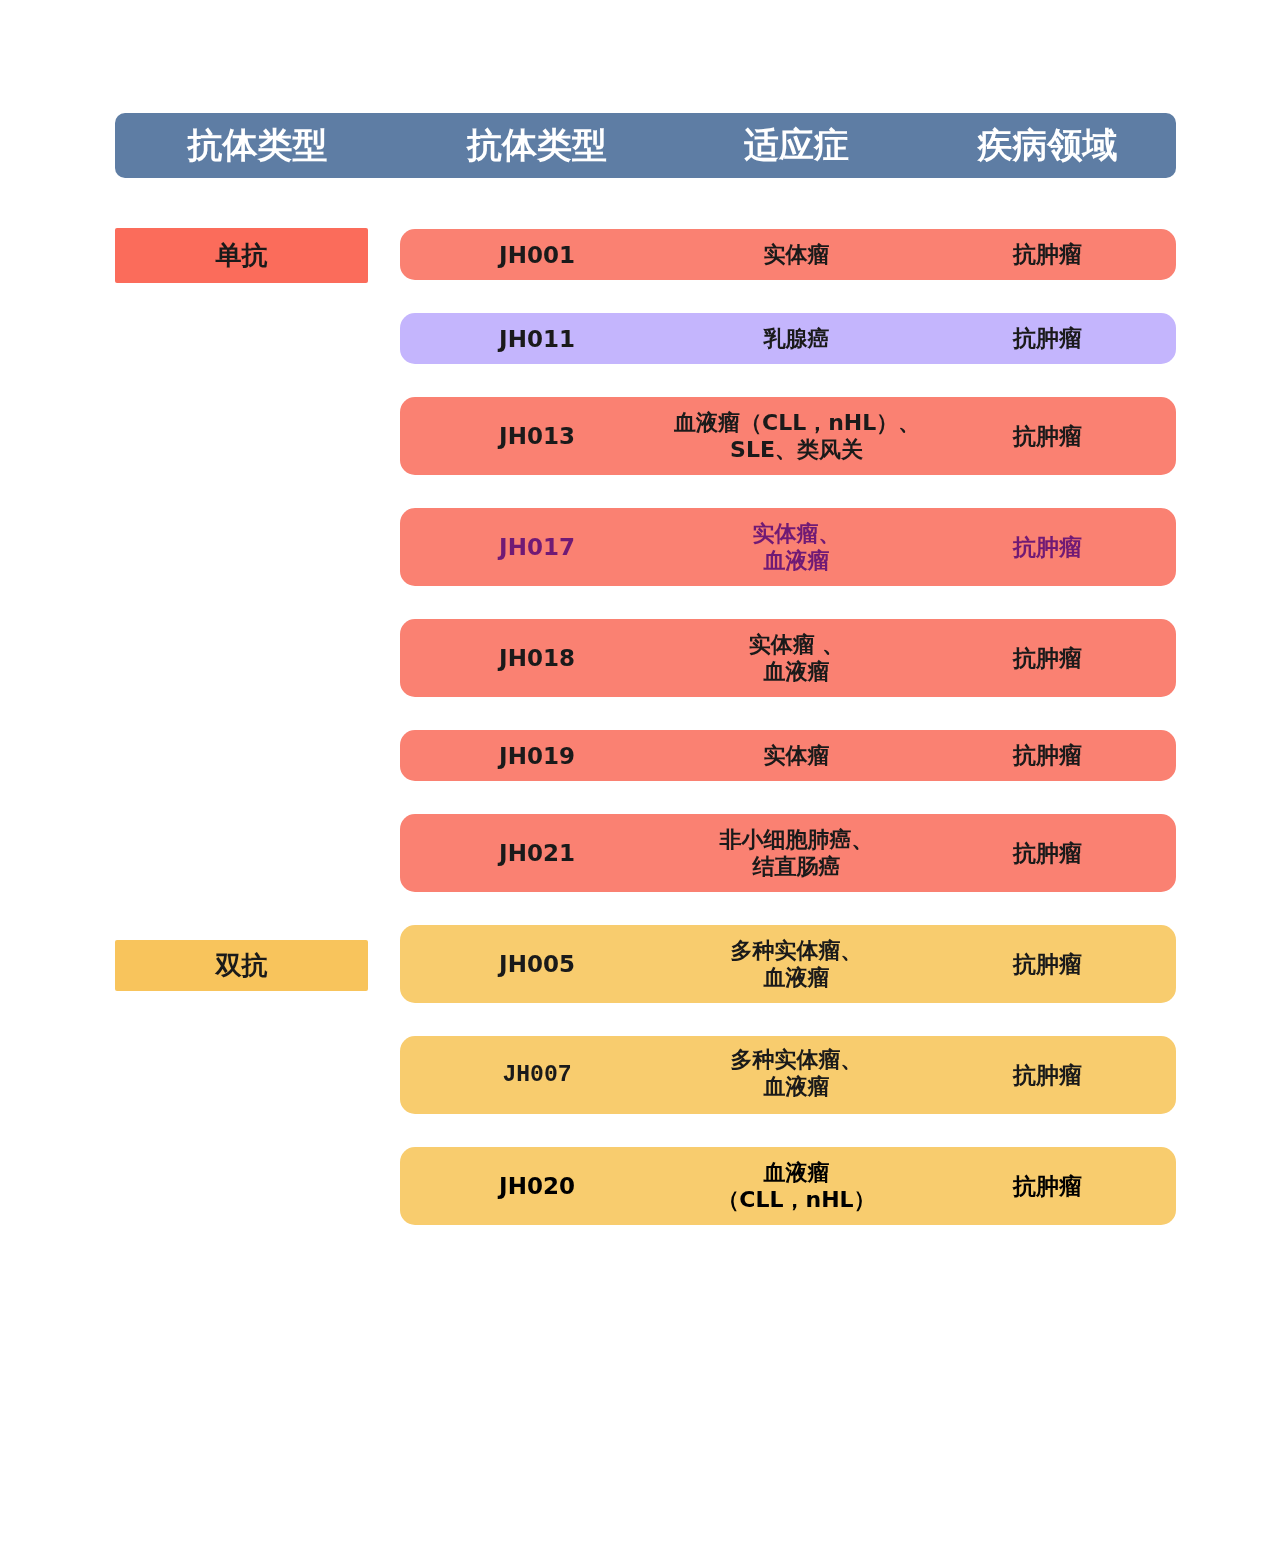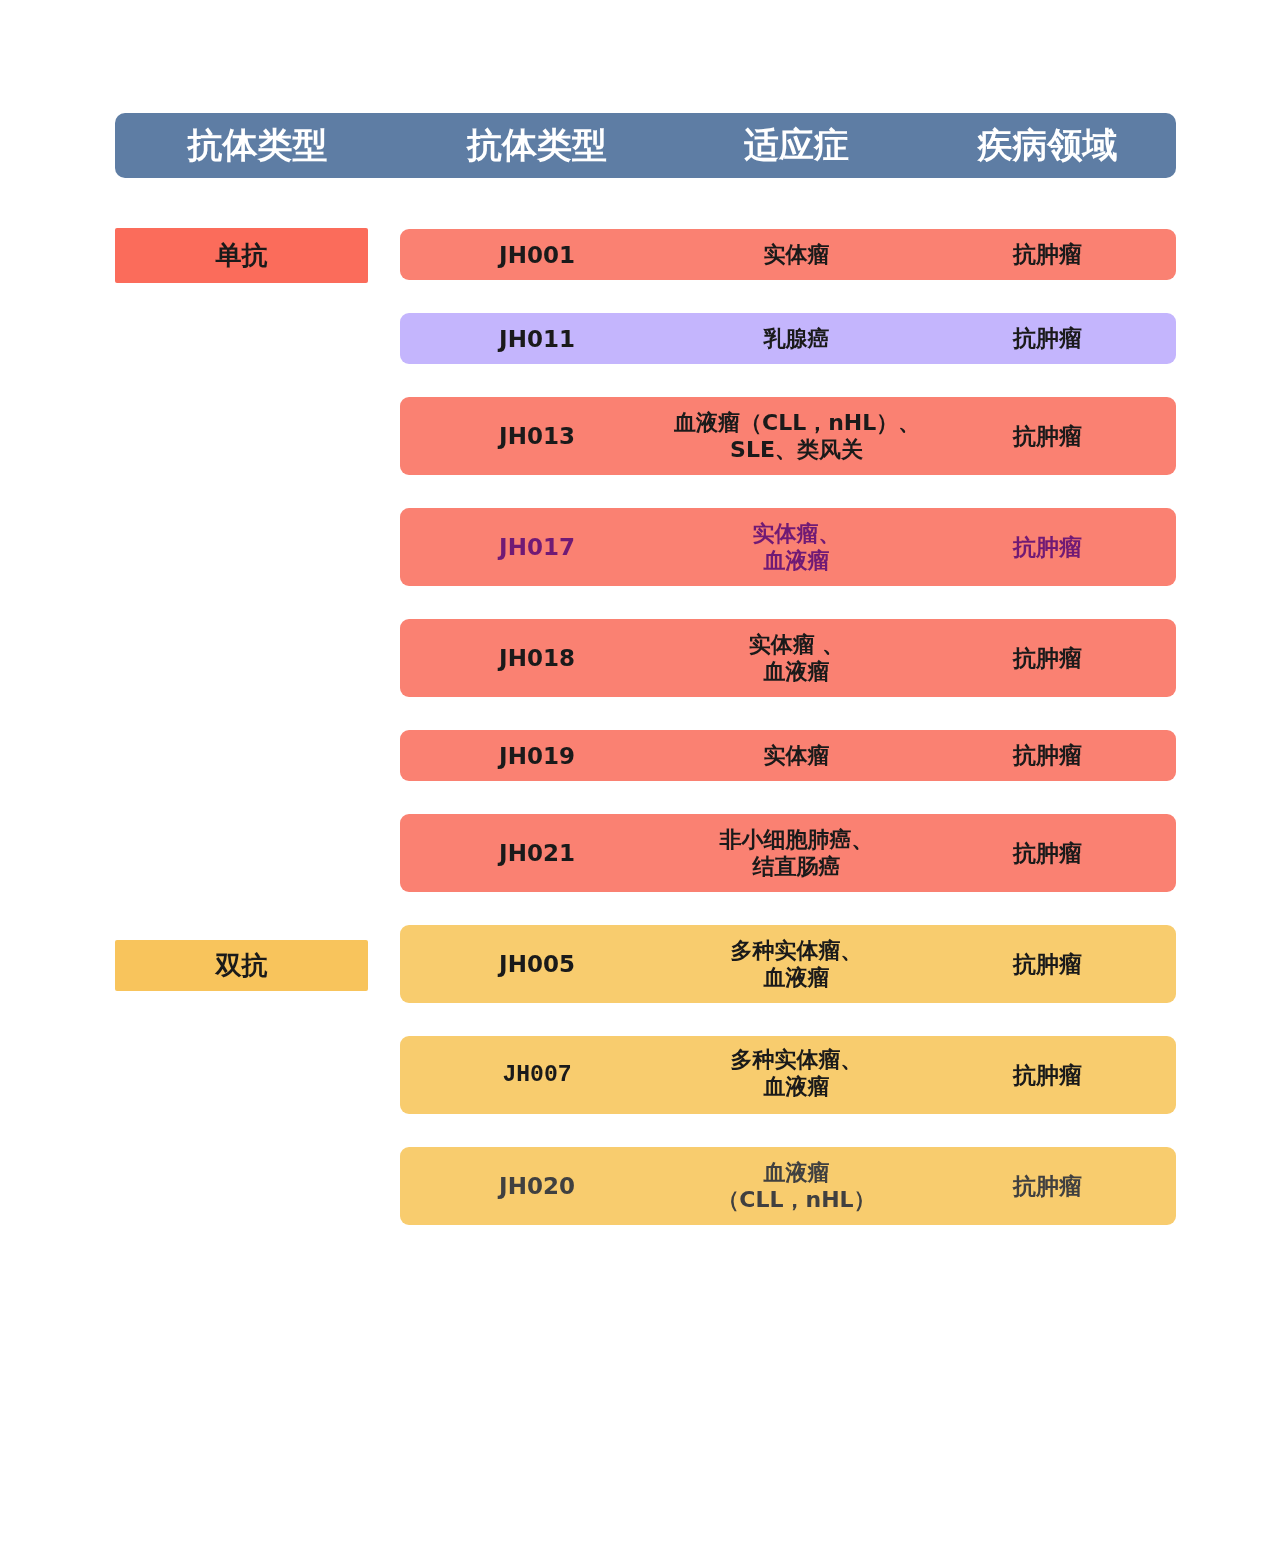--- a/index.html
+++ b/index.html
@@ -47,21 +47,21 @@
   .rows {
     position: absolute;
     left: 400px;
     top: 229px;
     width: 776px;
     display: flex;
     flex-direction: column;
     gap: 33px;
   }
   .row {
-    border-radius: 9px;
+    border-radius: 15px;
     display: grid;
     grid-template-columns: 274px 245px 257px;
     align-items: center;
   }
   .row--single { height: 51px; }
   .row--double { height: 78px; }
   .cell {
     text-align: center;
     font-weight: bold;
   }
@@ -155,21 +155,21 @@
 
   <div class="row row--double" style="background: rgb(248, 204, 110); color: rgb(26, 26, 26); font-family: Liberation Mono, monospace;">
     <div class="cell cell--drug">JH007</div>
     <div class="cell cell--indication">
           <span class="ind-line">多种实体瘤、</span>
           <span class="ind-line">血液瘤</span>
         </div>
     <div class="cell cell--area">抗肿瘤</div>
   </div>
 
-  <div class="row row--double" style="background: rgb(248, 204, 110); color: #404040;">
+  <div class="row row--double" style="background: rgb(248, 204, 110); color: #000000;">
     <div class="cell cell--drug">JH020</div>
     <div class="cell cell--indication">
           <span class="ind-line">血液瘤</span>
           <span class="ind-line">（CLL，nHL）</span>
         </div>
     <div class="cell cell--area">抗肿瘤</div>
   </div>
 </div>
 </div>
 

